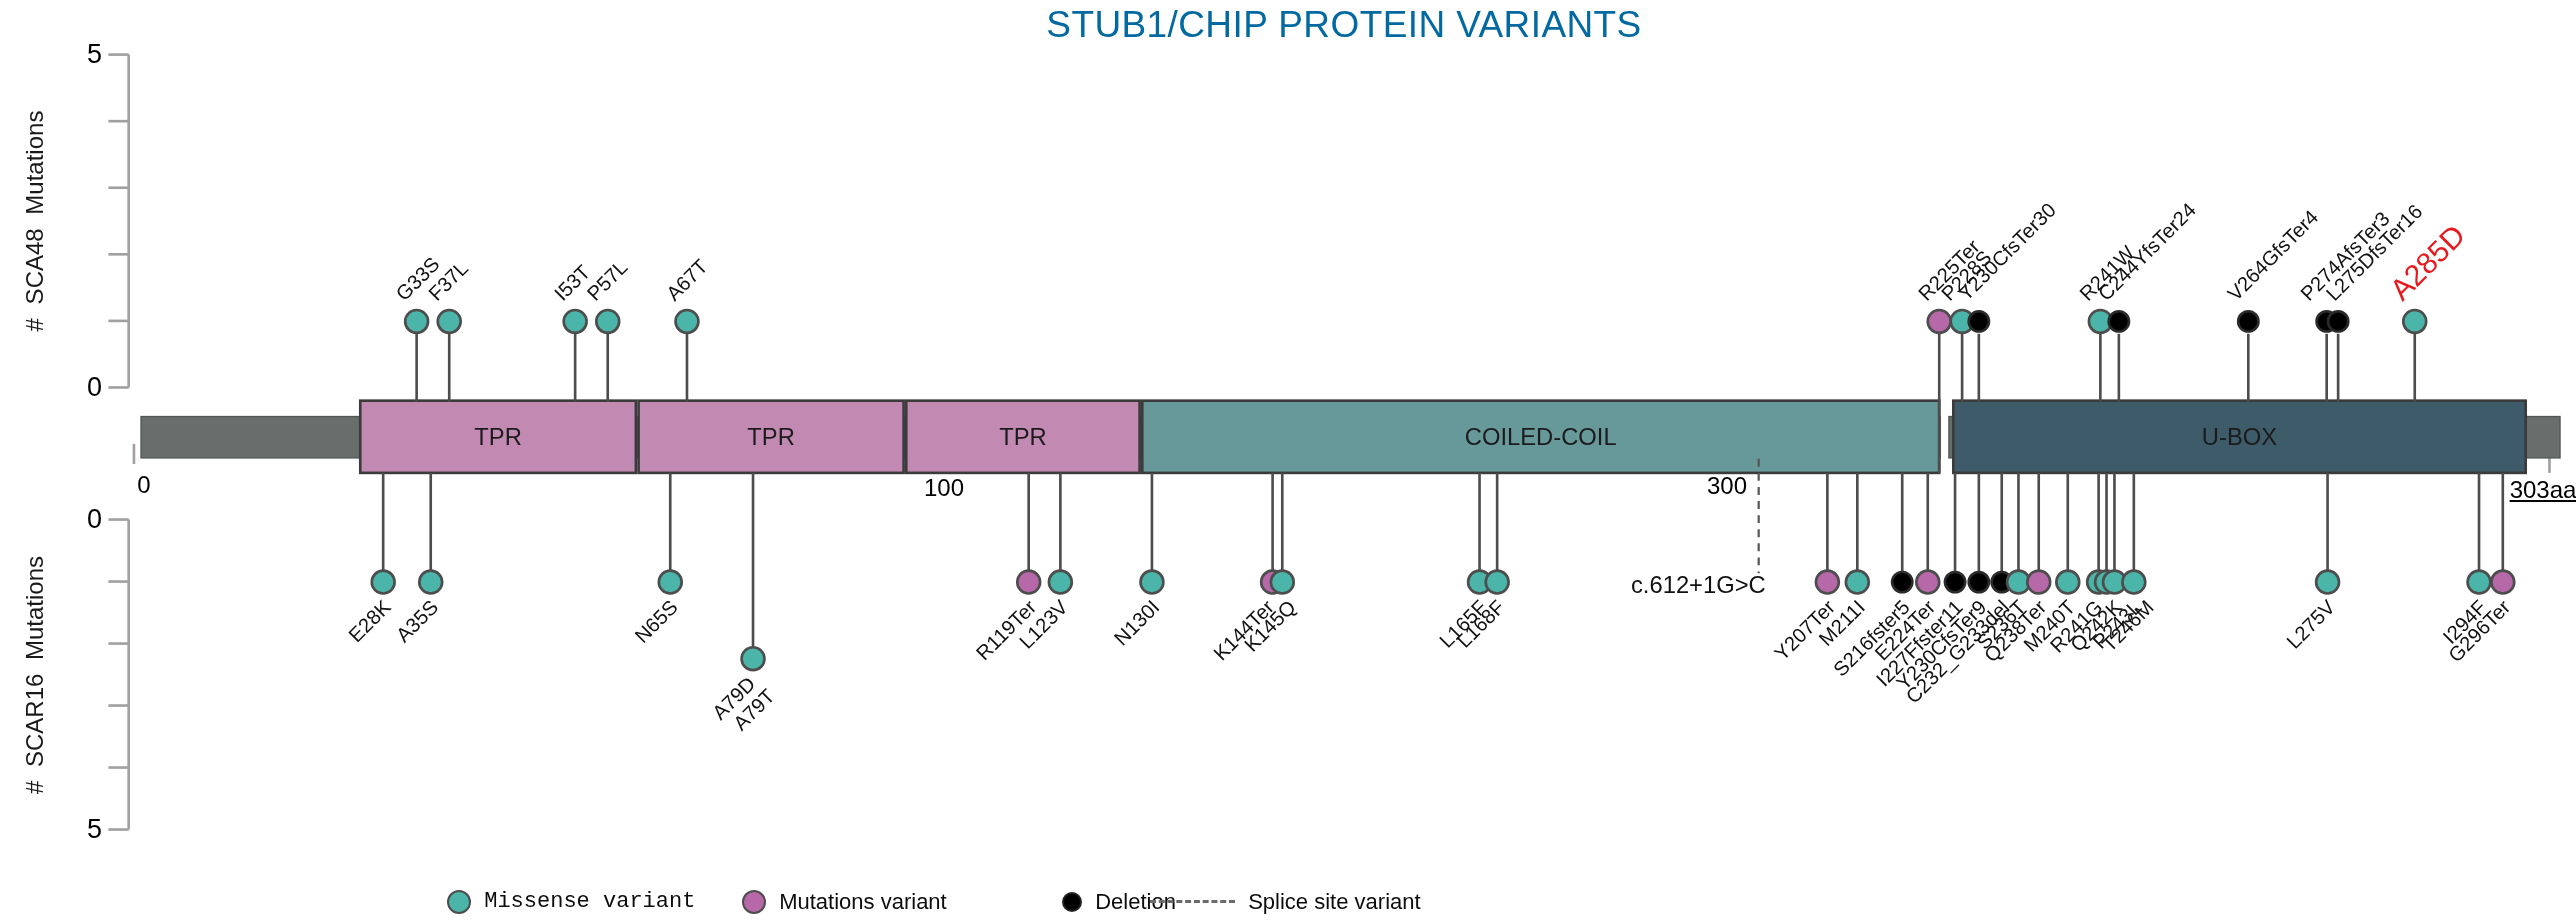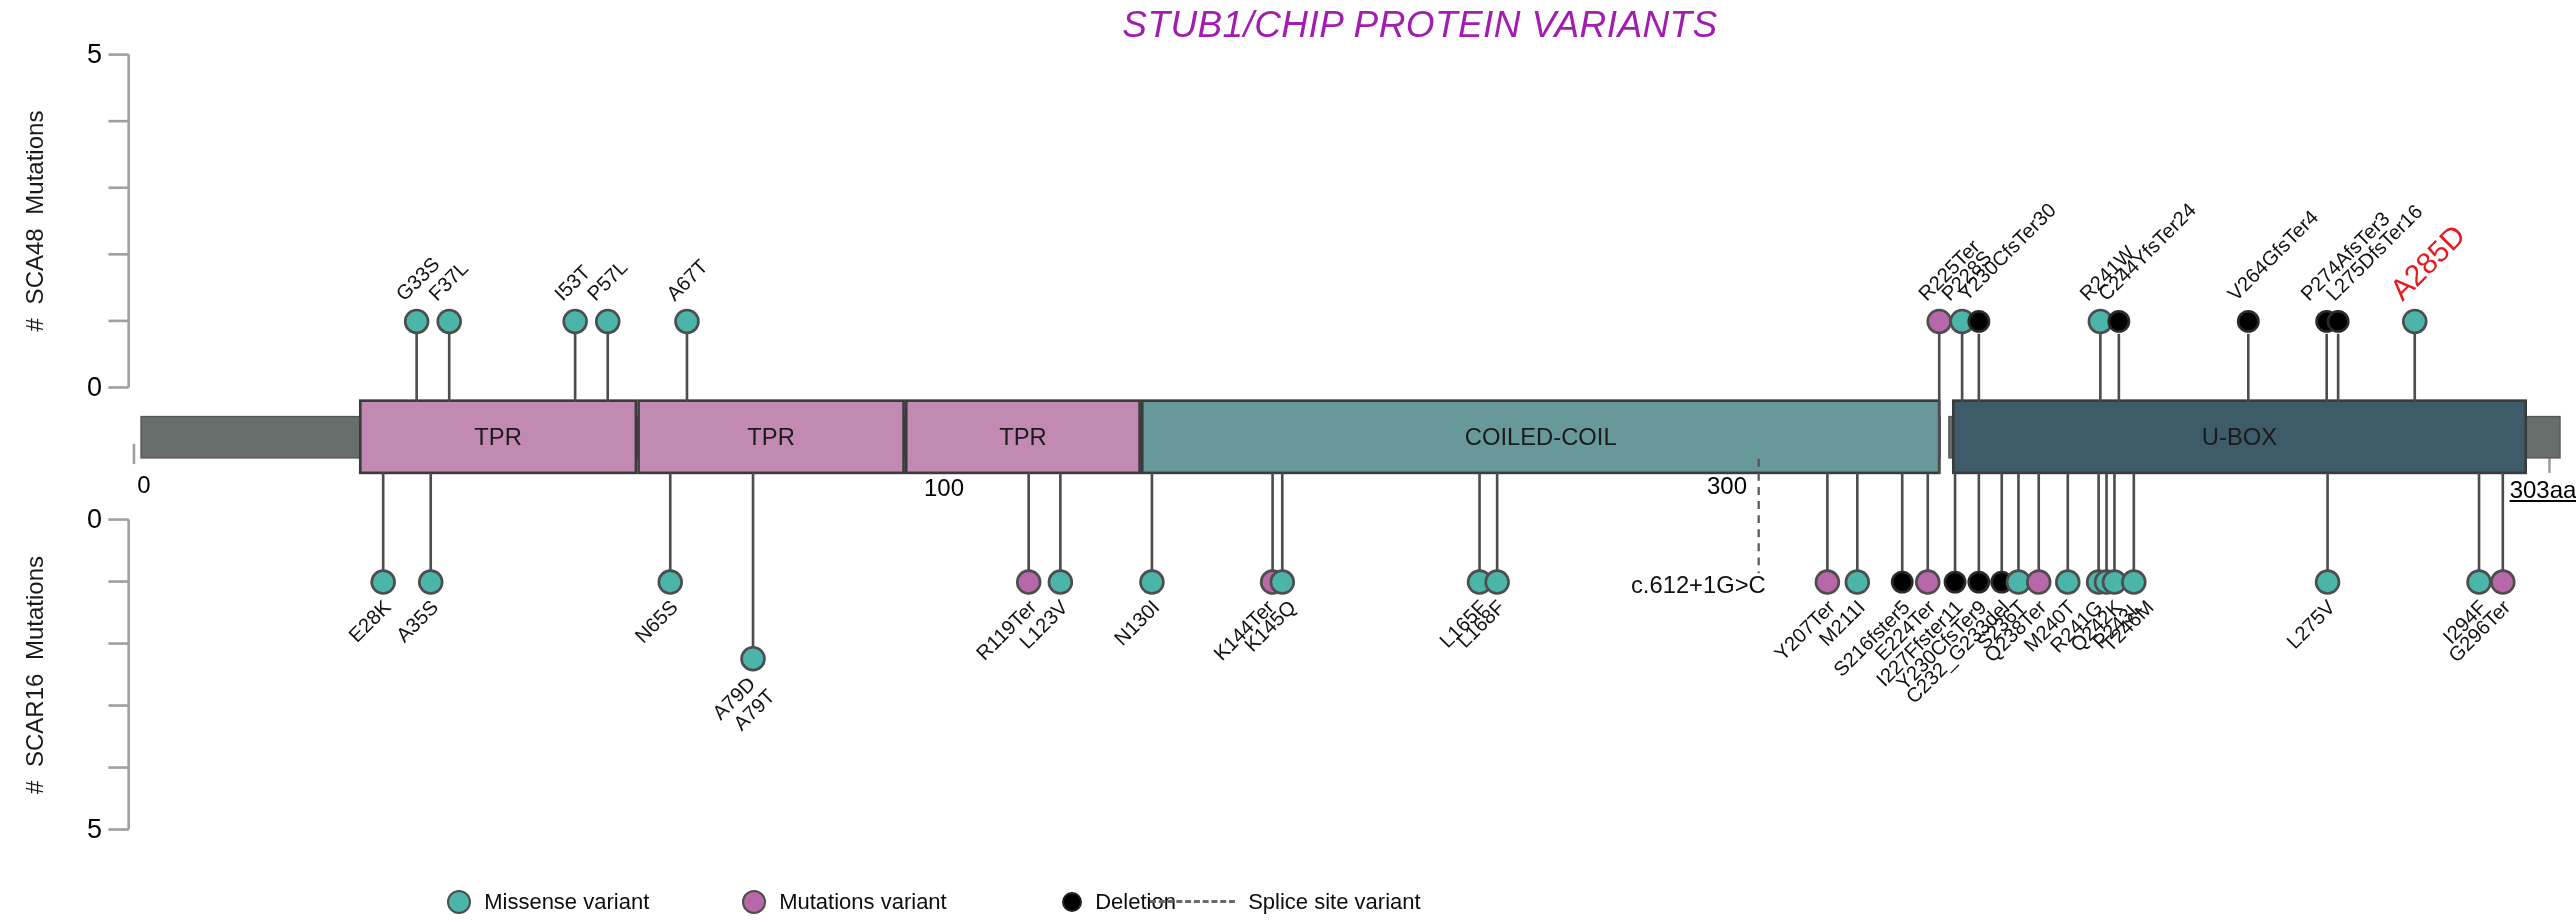--- a/index.html
+++ b/index.html
@@ -1,20 +1,20 @@
 <!DOCTYPE html>
 <html style="font-size:14px"><head>
 <meta charset="utf-8">
 <style>
   html,body{margin:0;padding:0;background:#fff;}
   #canvas{position:relative;width:2576px;height:922px;background:#fff;overflow:hidden;
           font-family:"Liberation Sans", sans-serif;color:#111;}
   .abs{position:absolute;}
-  #title{top:3.5px;left:1420px;transform:translateX(-50%);font-size:37px;font-weight:500;
-         letter-spacing:0.4px;white-space:nowrap;color:#a21caf;font-style:italic;}
+  #title{top:3.5px;left:1344px;transform:translateX(-50%);font-size:37px;font-weight:500;
+         letter-spacing:0.4px;white-space:nowrap;color:#0369a1;}
   .yaxis-title{font-size:24px;color:#1a1a1a;white-space:nowrap;word-spacing:7px;
                transform:translate(-50%,-50%) rotate(-90deg);}
   .ytick-label{width:51px;text-align:right;font-size:27px;color:#000;}
   .xtick-label{transform:translateX(-50%);font-size:24px;color:#000;white-space:nowrap;}
   #legend-row .legend-item{position:absolute;display:flex;align-items:center;height:25px;top:889px;}
   .legend-dot{display:inline-block;border:2.6px solid #4d4d4d;border-radius:50%;box-sizing:border-box;}
   .legend-dot.big{width:24px;height:24px;}
   .legend-dot.small{width:20px;height:20px;border-color:#222;}
   .legend-dash{display:inline-block;width:85px;height:0;border-top:3.1px dashed #6b6b6b;}
   .legend-label{margin-left:13.2px;font-size:22px;color:#0c0c0c;white-space:nowrap;}
@@ -194,21 +194,21 @@
       <text x="2653" y="691" text-anchor="end" font-size="23" fill="#111" transform="rotate(-45 2653 691)">L275V</text>
       <line x1="2815" y1="537" x2="2815" y2="661" stroke="#4d4d4d" stroke-width="3"></line>
       <circle cx="2815" cy="661" r="13" fill="#4ab5a8" stroke="#4d4d4d" stroke-width="3"></circle>
       <text x="2825" y="691" text-anchor="end" font-size="23" fill="#111" transform="rotate(-45 2825 691)">I294F</text>
       <line x1="2842" y1="537" x2="2842" y2="661" stroke="#4d4d4d" stroke-width="3"></line>
       <circle cx="2842" cy="661" r="13" fill="#b768a8" stroke="#4d4d4d" stroke-width="3"></circle>
       <text x="2852" y="691" text-anchor="end" font-size="23" fill="#111" transform="rotate(-45 2852 691)">G296Ter</text>
     </svg>
 
   <div id="legend-row">
-    <div class="legend-item" style="left:447px;">
+    <div class="legend-item" style="left:447px;font-family:Liberation Mono, monospace;">
       <span class="legend-dot big" style="background: rgb(74, 181, 168);"></span>
       <span class="legend-label">Missense variant</span>
     </div>
     <div class="legend-item" style="left:742px;">
       <span class="legend-dot big" style="background: rgb(183, 104, 168);"></span>
       <span class="legend-label">Mutations variant</span>
     </div>
     <div class="legend-item" style="left:1062px;justify-content:center;">
       <span class="legend-dot small" style="background: rgb(0, 0, 0);"></span>
       <span class="legend-label">Deletion</span>

